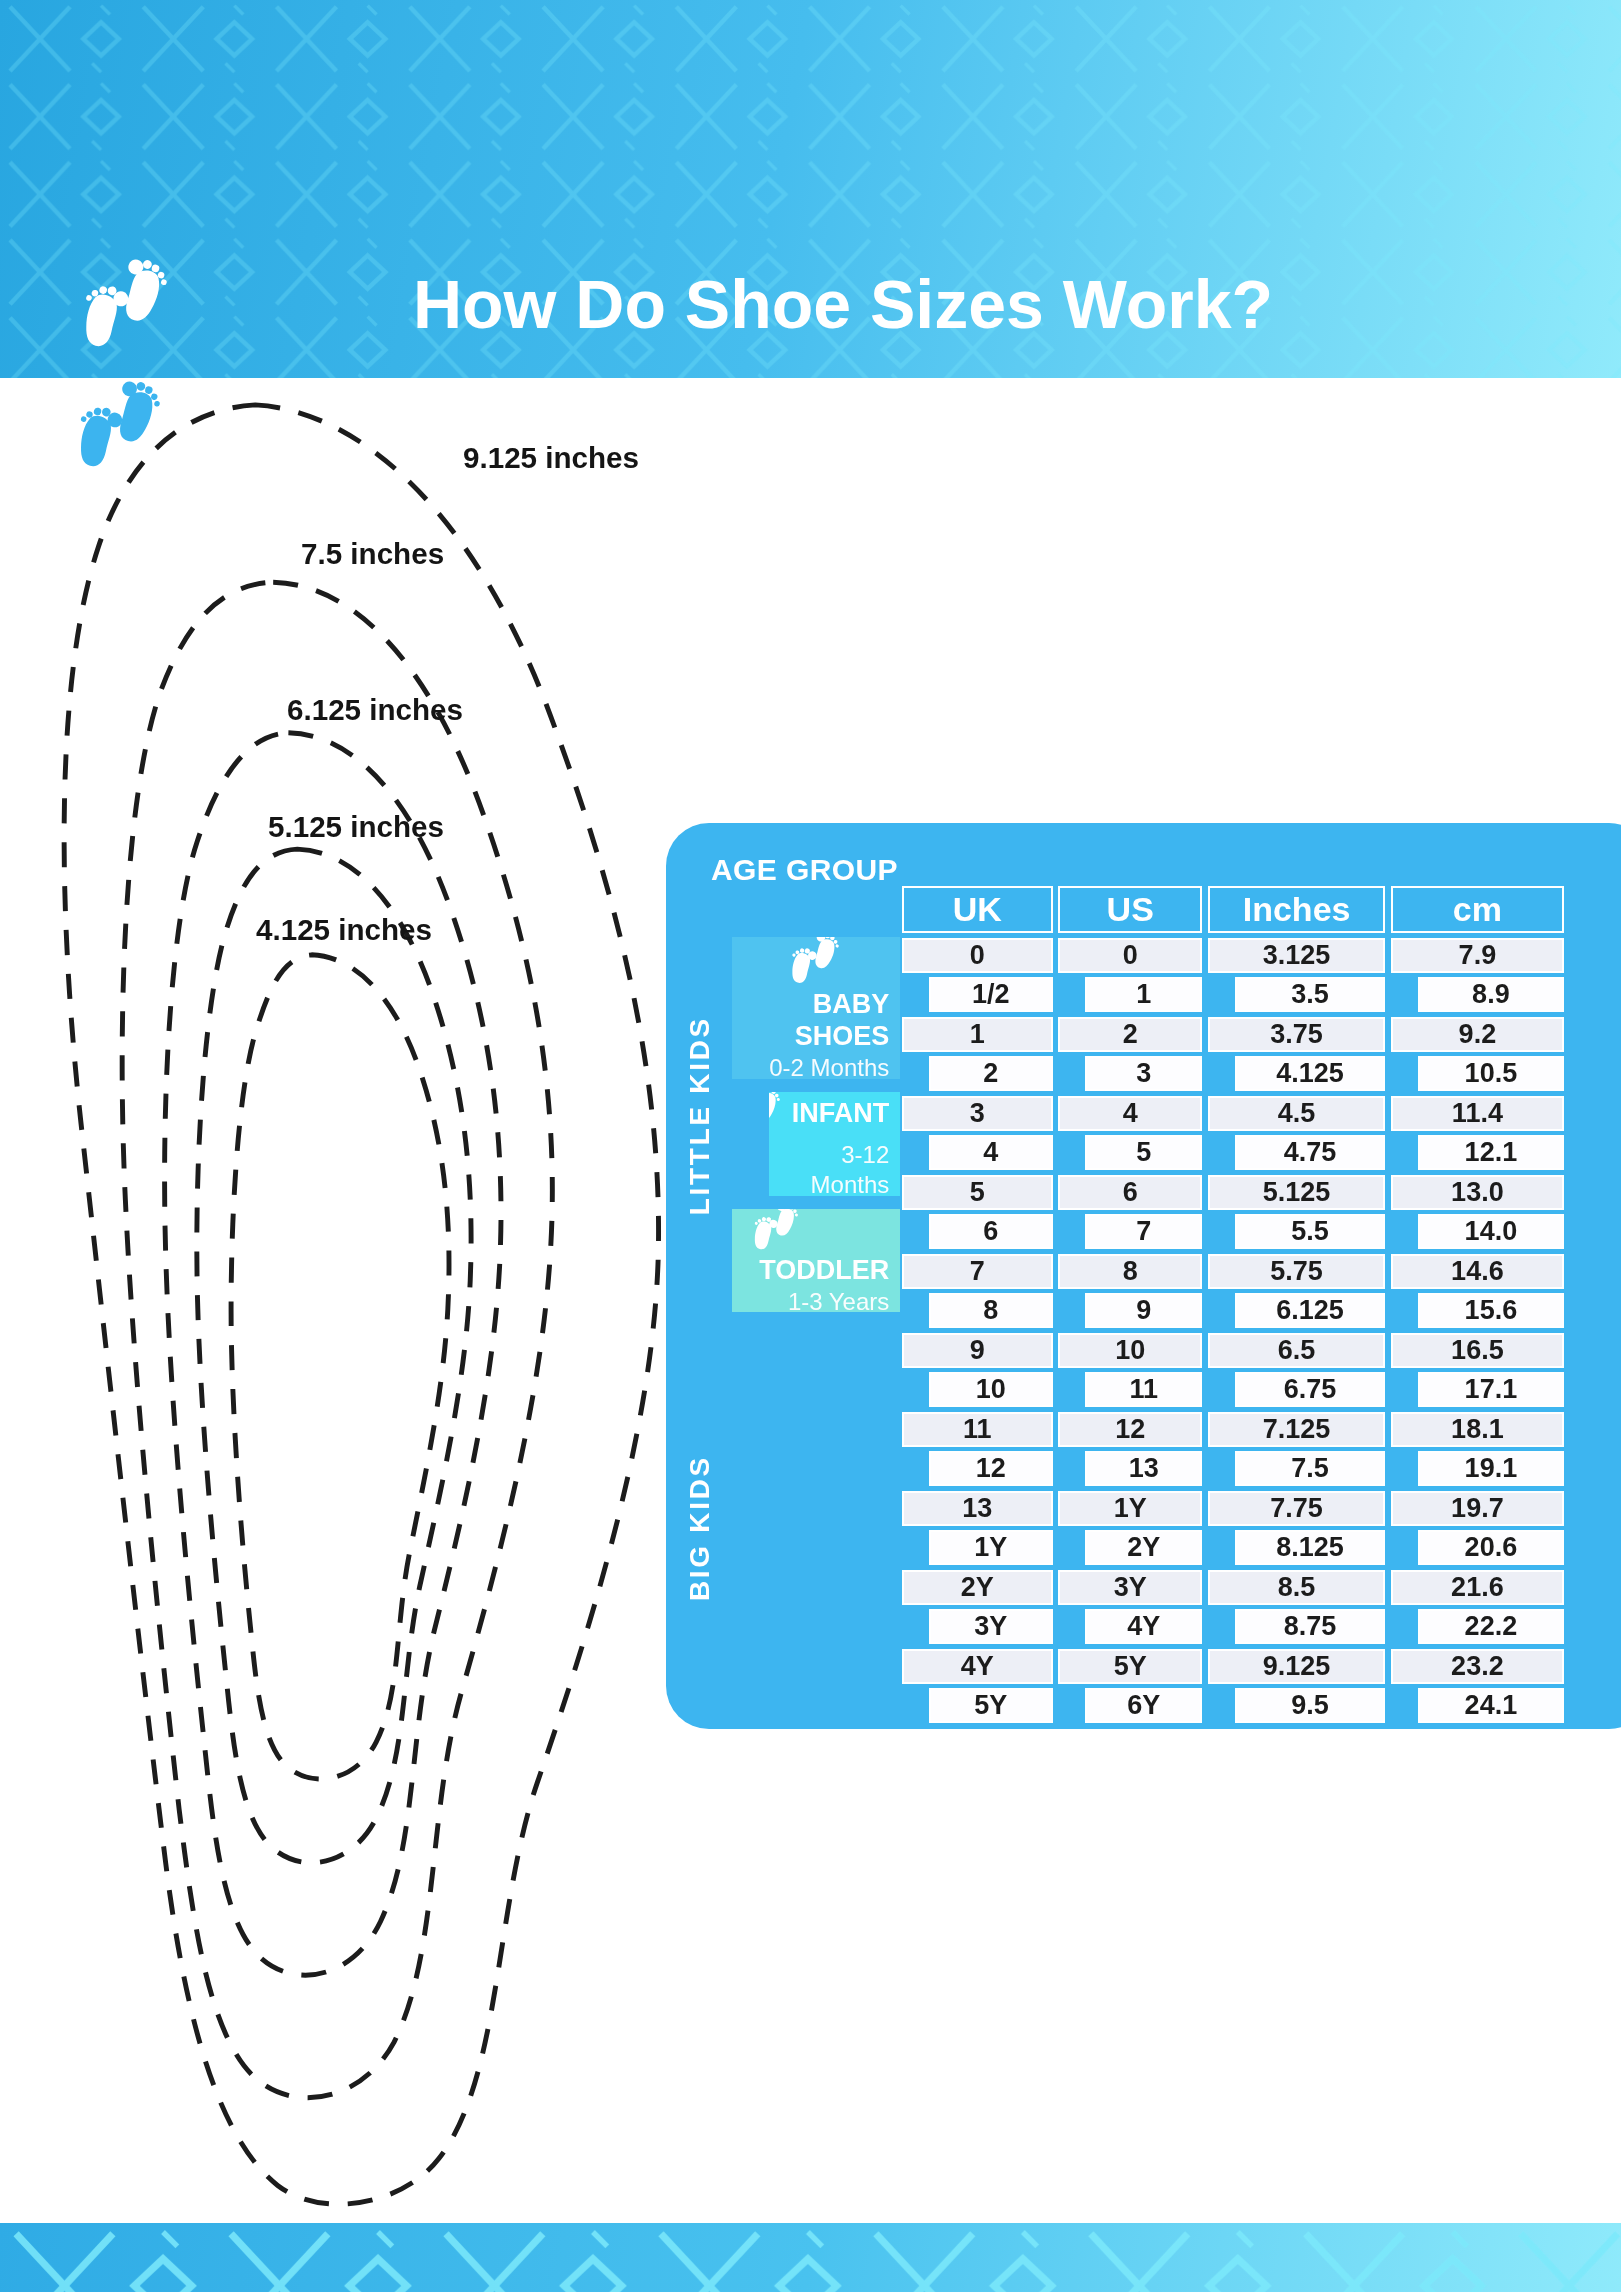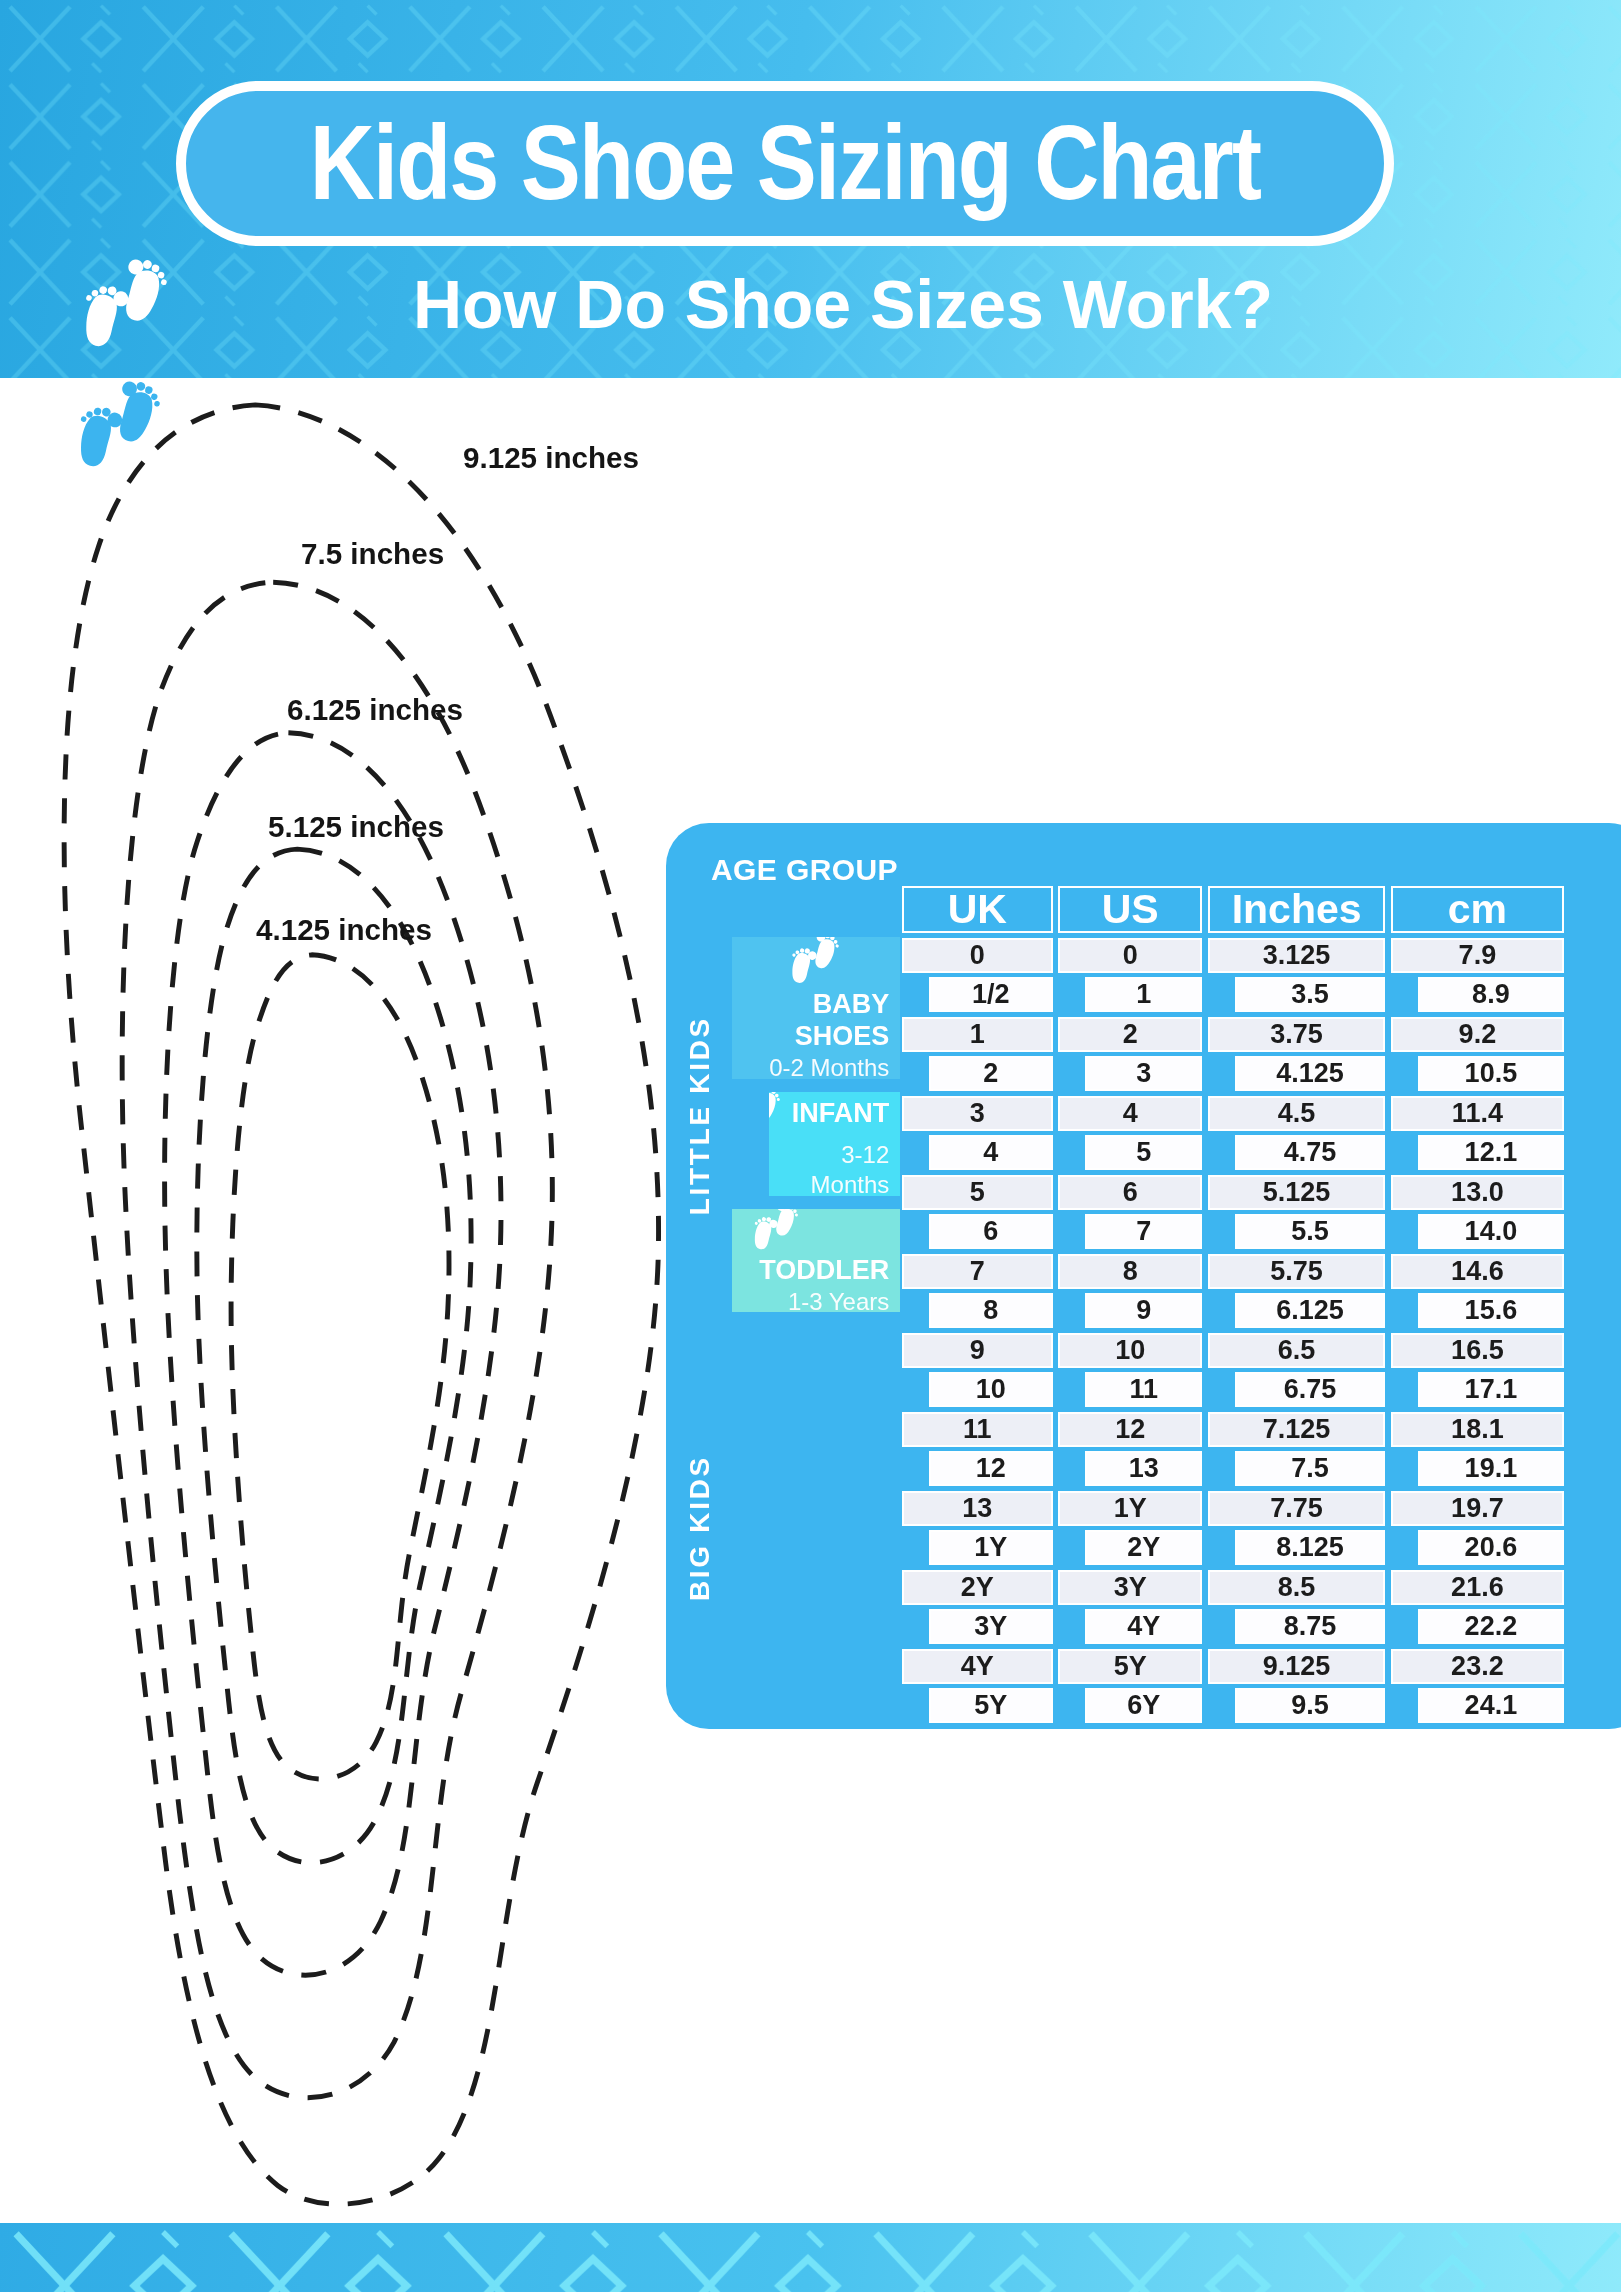--- a/index.html
+++ b/index.html
@@ -73,21 +73,21 @@
   .icon-left{align-self:flex-start;margin-left:3.6px;}
   .inline-row{display:flex;align-items:center;gap:3.6px;}
   .size-grid{
     position:absolute;left:236px;top:63px;width:662px;height:814px;
     display:grid;grid-template-columns:173fr 166fr 204fr 199fr;
     grid-template-rows:47px repeat(20,1fr);column-gap:5.4px;row-gap:4.5px;
   }
   .hcell{
     border:2.7px solid #ffffff;box-sizing:border-box;
     display:flex;align-items:center;justify-content:center;
-    color:#ffffff;font-weight:bold;font-size:41px;
+    color:#ffffff;font-weight:bold;font-size:34px;
   }
   .cell{
     border:2.7px solid #ffffff;box-sizing:border-box;
     display:flex;align-items:center;justify-content:center;
     font-size:27px;font-weight:bold;color:var(--text-dark,#1c1c1c);
   }
   .cell.shaded{background:var(--row-shaded,#edeff6);}
   .cell.plain{background:var(--row-plain,#fdfdff);margin-left:27px;}
   
   .footer{
@@ -155,23 +155,20 @@
       <div class="size-label" style="left: 301px; top: 537px;">7.5 inches</div>
       <div class="size-label" style="left: 287px; top: 693px;">6.125 inches</div>
       <div class="size-label" style="left: 268px; top: 810px;">5.125 inches</div>
       <div class="size-label" style="left: 256px; top: 913px;">4.125 inches</div>
     </div>
 
   <header class="header">
     <svg class="band-pattern" viewBox="0 0 1811 422" width="1622" height="378">
         <rect width="100%" height="100%" fill="url(#motif-sm)"></rect>
       </svg>
-    <div class="title-pill">
-      <h1 class="title">Kids Shoe Sizing Chart</h1>
-    </div>
     <div class="subtitle">How Do Shoe Sizes Work?</div>
     <svg class="feet-svg header-feet" viewBox="0 0 110 110">
         <use href="#feet-pair"></use>
       </svg>
   </header>
 
   <svg class="feet-svg body-feet" viewBox="0 0 110 110">
       <use href="#feet-pair"></use>
     </svg>
 

